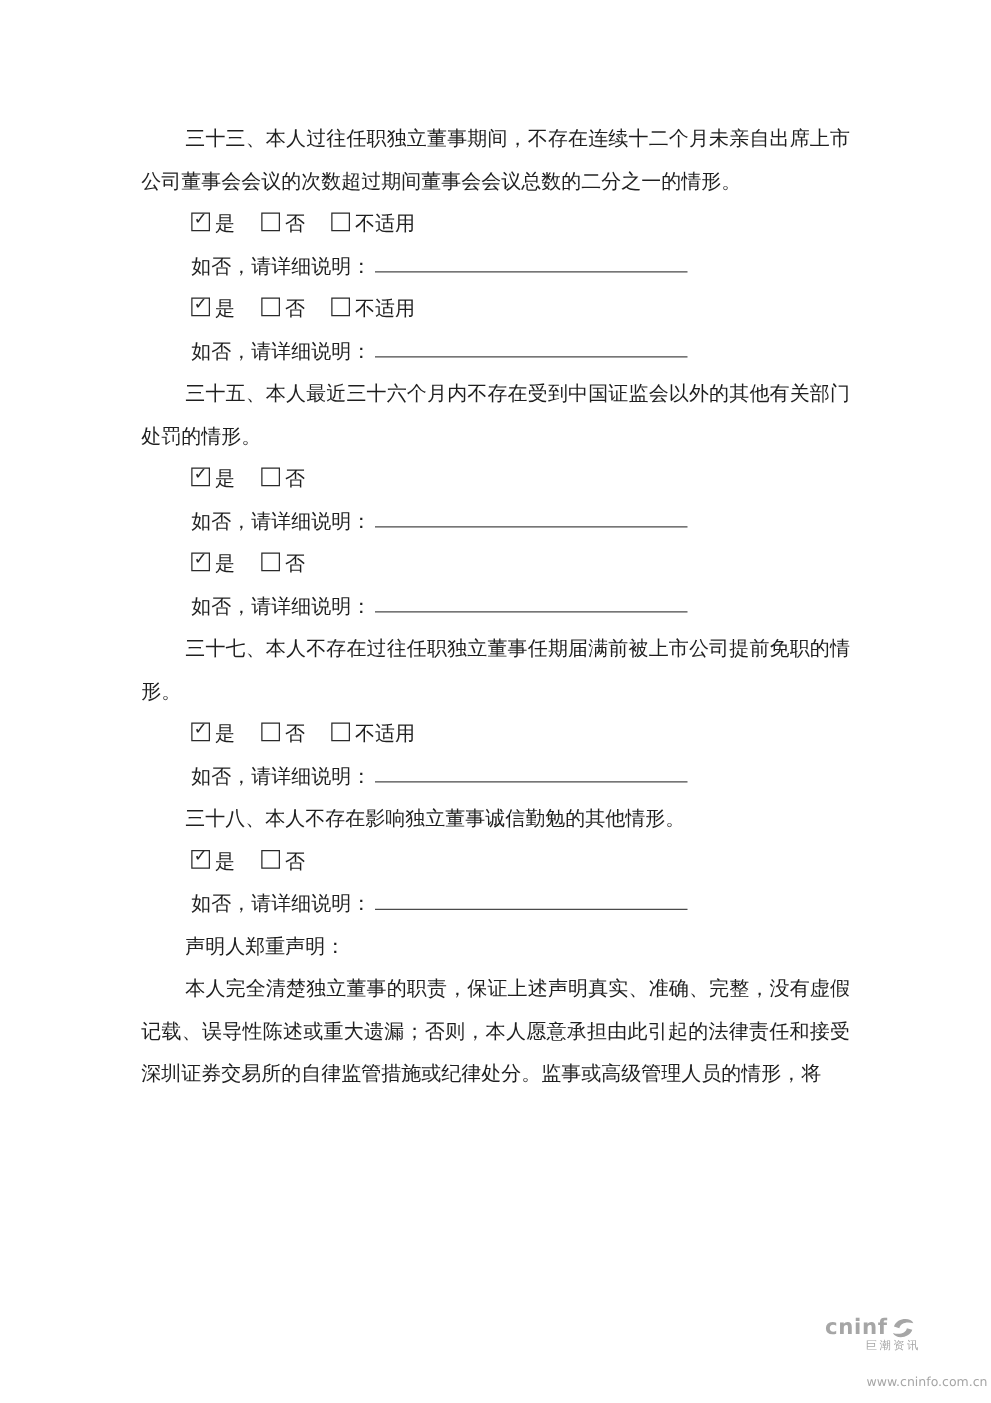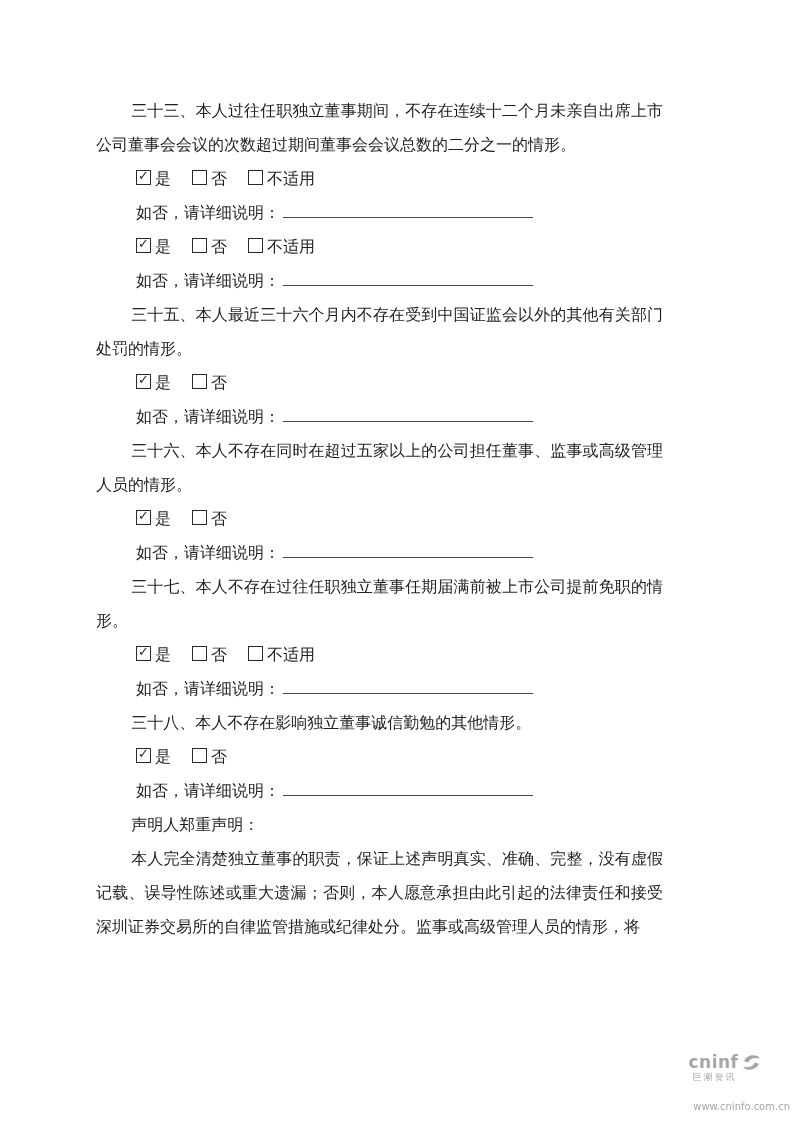--- a/index.html
+++ b/index.html
@@ -12,21 +12,21 @@
     width: 793px;
     height: 1122px;
     background: #ffffff;
     overflow: hidden;
     font-family: "DejaVu Serif", "Liberation Serif", serif;
     color: #1f1f1f;
   }
   .content {
     position: absolute;
     top: 94px;
-    left: 96px;
+    left: 113px;
     width: 567px;
     font-size: 16px;
     line-height: 34px;
     text-align: justify;
   }
   .para {
     margin: 0;
     text-indent: 2.2em;
     text-align: justify;
     word-break: normal;
@@ -76,21 +76,21 @@
     bottom: 10px;
     width: 130px;
     text-align: right;
     color: #a6a6a6;
     font-family: "DejaVu Sans", "Liberation Sans", sans-serif;
     line-height: 1.1;
   }
   .logo-row {
     display: flex;
     align-items: center;
-    justify-content: center;
+    justify-content: flex-start;
   }
   .logo-text {
     font-size: 17px;
     font-weight: bold;
     letter-spacing: 0.5px;
   }
   .logo-swirl {
     width: 21px;
     height: 19px;
     margin-left: 2px;
@@ -121,21 +121,20 @@
       <div class="section">
         <div class="row options-row"><span class="option"><span class="checkbox"><span class="tick">✓</span></span><span class="option-label">是</span></span><span class="option"><span class="checkbox"></span><span class="option-label">否</span></span><span class="option"><span class="checkbox"></span><span class="option-label">不适用</span></span></div>
         <div class="row explain-row"><span>如否，请详细说明：</span><span class="blank"></span></div>
       </div>
       <div class="section">
         <p class="para">三十五、本人最近三十六个月内不存在受到中国证监会以外的其他有关部门处罚的情形。</p>
         <div class="row options-row"><span class="option"><span class="checkbox"><span class="tick">✓</span></span><span class="option-label">是</span></span><span class="option"><span class="checkbox"></span><span class="option-label">否</span></span></div>
         <div class="row explain-row"><span>如否，请详细说明：</span><span class="blank"></span></div>
       </div>
       <div class="section">
-        <p class="para">三十六、本人不存在同时在超过五家以上的公司担任董事、监事或高级管理人员的情形。</p>
         <div class="row options-row"><span class="option"><span class="checkbox"><span class="tick">✓</span></span><span class="option-label">是</span></span><span class="option"><span class="checkbox"></span><span class="option-label">否</span></span></div>
         <div class="row explain-row"><span>如否，请详细说明：</span><span class="blank"></span></div>
       </div>
       <div class="section">
         <p class="para">三十七、本人不存在过往任职独立董事任期届满前被上市公司提前免职的情形。</p>
         <div class="row options-row"><span class="option"><span class="checkbox"><span class="tick">✓</span></span><span class="option-label">是</span></span><span class="option"><span class="checkbox"></span><span class="option-label">否</span></span><span class="option"><span class="checkbox"></span><span class="option-label">不适用</span></span></div>
         <div class="row explain-row"><span>如否，请详细说明：</span><span class="blank"></span></div>
       </div>
       <div class="section">
         <p class="para">三十八、本人不存在影响独立董事诚信勤勉的其他情形。</p>

